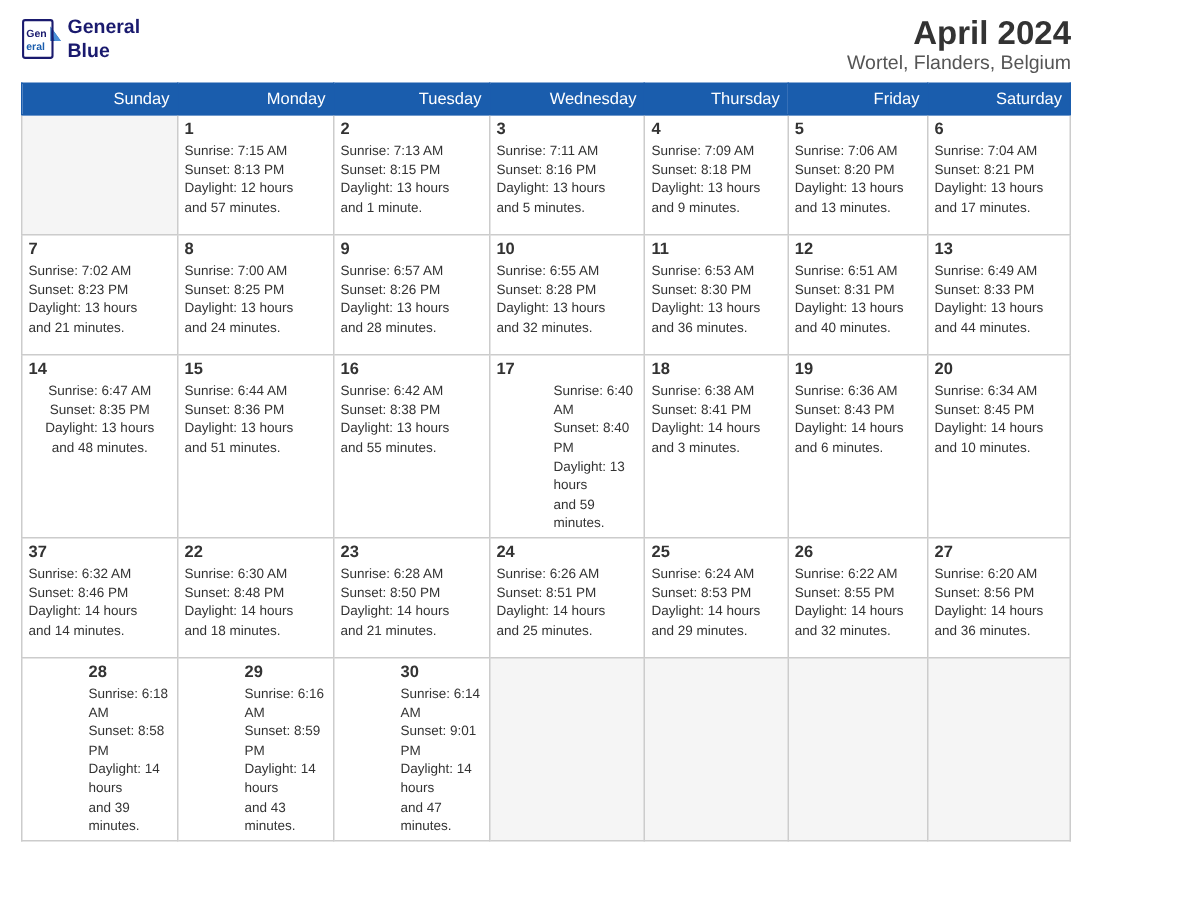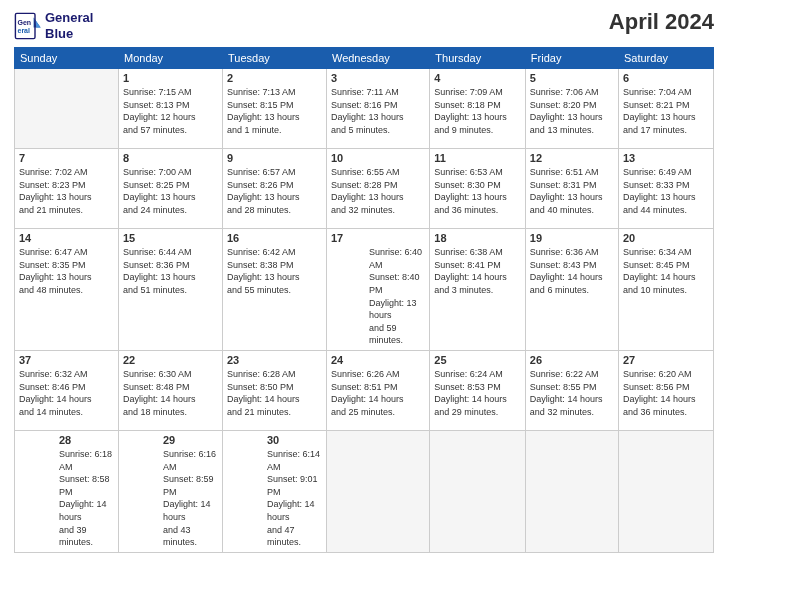--- a/index.html
+++ b/index.html
@@ -51,21 +51,21 @@
       color: #555;
     }
     .calendar {
       width: 100%;
       border-collapse: collapse;
       font-size: 9.5px;
     }
     .calendar th {
       background: #1a5dad;
       color: #fff;
-      text-align: left;
+      text-align: right;
       padding: 4px 5px;
       font-size: 11px;
       font-weight: normal;
       border: 1px solid #1a5dad;
     }
     .calendar td {
       border: 1px solid #ccc;
       vertical-align: top;
       padding: 3px 4px;
       width: 113px;
@@ -106,20 +106,21 @@
         <text x="5" y="18" font-size="10" font-weight="bold" fill="#1a1a6e">Gen</text>
         <text x="5" y="30" font-size="10" font-weight="bold" fill="#1a5dad">eral</text>
       </svg>
       <div class="logo-text">
         <div>General</div>
         <div>Blue</div>
       </div>
     </div>
     <div class="title-area">
       <div class="month-title">April 2024</div>
+      <div class="location">Wortel, Flanders, Belgium</div>
     </div>
   </div>
 
   <table class="calendar">
     <thead>
       <tr>
         <th>Sunday</th>
         <th>Monday</th>
         <th>Tuesday</th>
         <th>Wednesday</th>
@@ -221,21 +222,21 @@
             <span class="day-num">13</span>
             <div class="day-info" style="white-space: pre-line;">Sunrise: 6:49 AM
 Sunset: 8:33 PM
 Daylight: 13 hours
 and 44 minutes.</div>
           </td>
         </tr>
         <tr>
           <td>
             <span class="day-num">14</span>
-            <div class="day-info" style="white-space: pre-line;">Sunrise: 6:47 AM
+            <div class="day-info" style="white-space: pre-line; text-align: center;">Sunrise: 6:47 AM
 Sunset: 8:35 PM
 Daylight: 13 hours
 and 48 minutes.</div>
           </td>
           <td>
             <span class="day-num">15</span>
             <div class="day-info" style="white-space: pre-line;">Sunrise: 6:44 AM
 Sunset: 8:36 PM
 Daylight: 13 hours
 and 51 minutes.</div>

